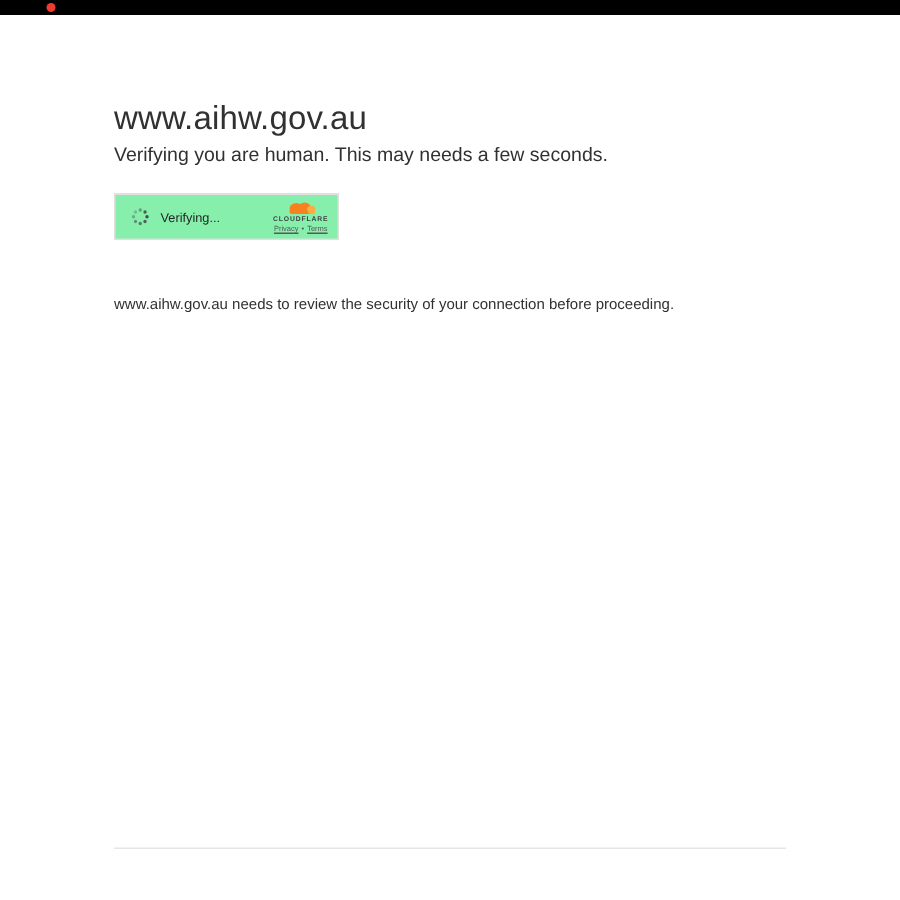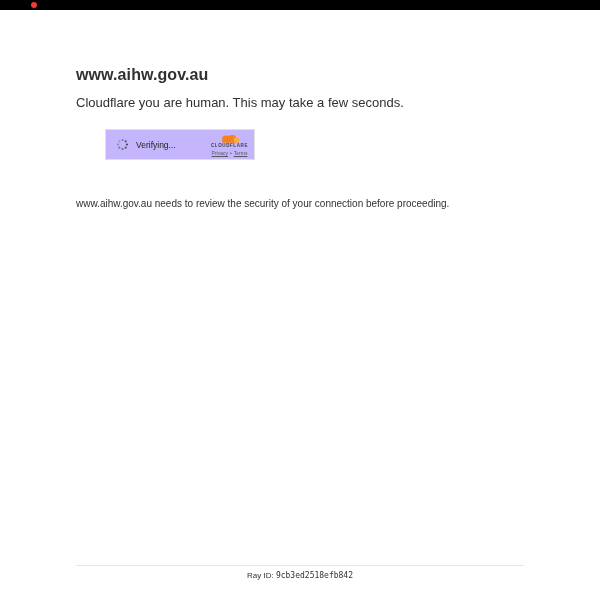--- a/index.html
+++ b/index.html
@@ -21,38 +21,37 @@
   }
   .rec-dot {
     position: absolute; left: 31px; top: 2px;
     width: 6px; height: 6px; border-radius: 50%;
     background: #f03b2f;
   }
 
   .page-title {
     position: absolute; left: 76px; top: 66px;
     margin: 0;
-    font-size: 16px; font-weight: 700;
+    font-size: 22px; font-weight: 400;
     color: #313131; letter-spacing: 0.1px;
   }
   .subtitle {
     position: absolute; left: 76px; top: 95px;
     margin: 0;
     font-size: 13px; line-height: 16px; color: #313131;
   }
 
   
   .widget {
     position: absolute; left: 76px; top: 129px;
     width: 150px; height: 31px;
-    background: #c4b5fd;
+    background: #86efac;
     border: 1px solid #e0e0e0;
     display: flex; align-items: center; justify-content: space-between;
     padding: 0 6px 0 10px;
-    margin-left: 29px;
   }
   .widget-left { display: flex; align-items: center; gap: 7px; }
   .spinner svg { width: 13px; height: 13px; display: block; }
   .verifying-label { font-size: 8.5px; color: #232323; }
   .brand {
     display: flex; flex-direction: column; align-items: center;
     line-height: 1; padding-top: 1px;
   }
   .brand .cloud svg { width: 22px; height: 9px; display: block; }
   .wordmark {
@@ -86,21 +85,21 @@
 </style>
 </head>
 <body>
 
 <div class="topbar">
   <span class="rec-dot"></span>
 </div>
 
 <h1 class="page-title">www.aihw.gov.au</h1>
 
-<p class="subtitle">Cloudflare you are human. This may take a few seconds.</p>
+<p class="subtitle">Verifying you are human. This may needs a few seconds.</p>
 
 <div class="widget">
   <div class="widget-left">
     <span class="spinner">
       <svg viewBox="0 0 13 13" xmlns="http://www.w3.org/2000/svg">
         <g fill="#45484b">
           <circle cx="11.0" cy="6.5" r="1.1" opacity="1"></circle>
           <circle cx="9.68" cy="9.68" r="1.1" opacity="0.85"></circle>
           <circle cx="6.5" cy="11.0" r="1.1" opacity="0.7"></circle>
           <circle cx="3.32" cy="9.68" r="1.1" opacity="0.55"></circle>
@@ -132,17 +131,13 @@
       <a>Privacy</a>
       <span>•</span>
       <a>Terms</a>
     </span>
   </div>
 </div>
 
 <p class="message">www.aihw.gov.au needs to review the security of your connection before proceeding.</p>
 
 <div class="footer">
-  <div class="ray-id">
-    <span>Ray ID:</span>
-    <span class="ray-val">9cb3ed2518efb842</span>
-  </div>
 </div>
 
 </body></html>

